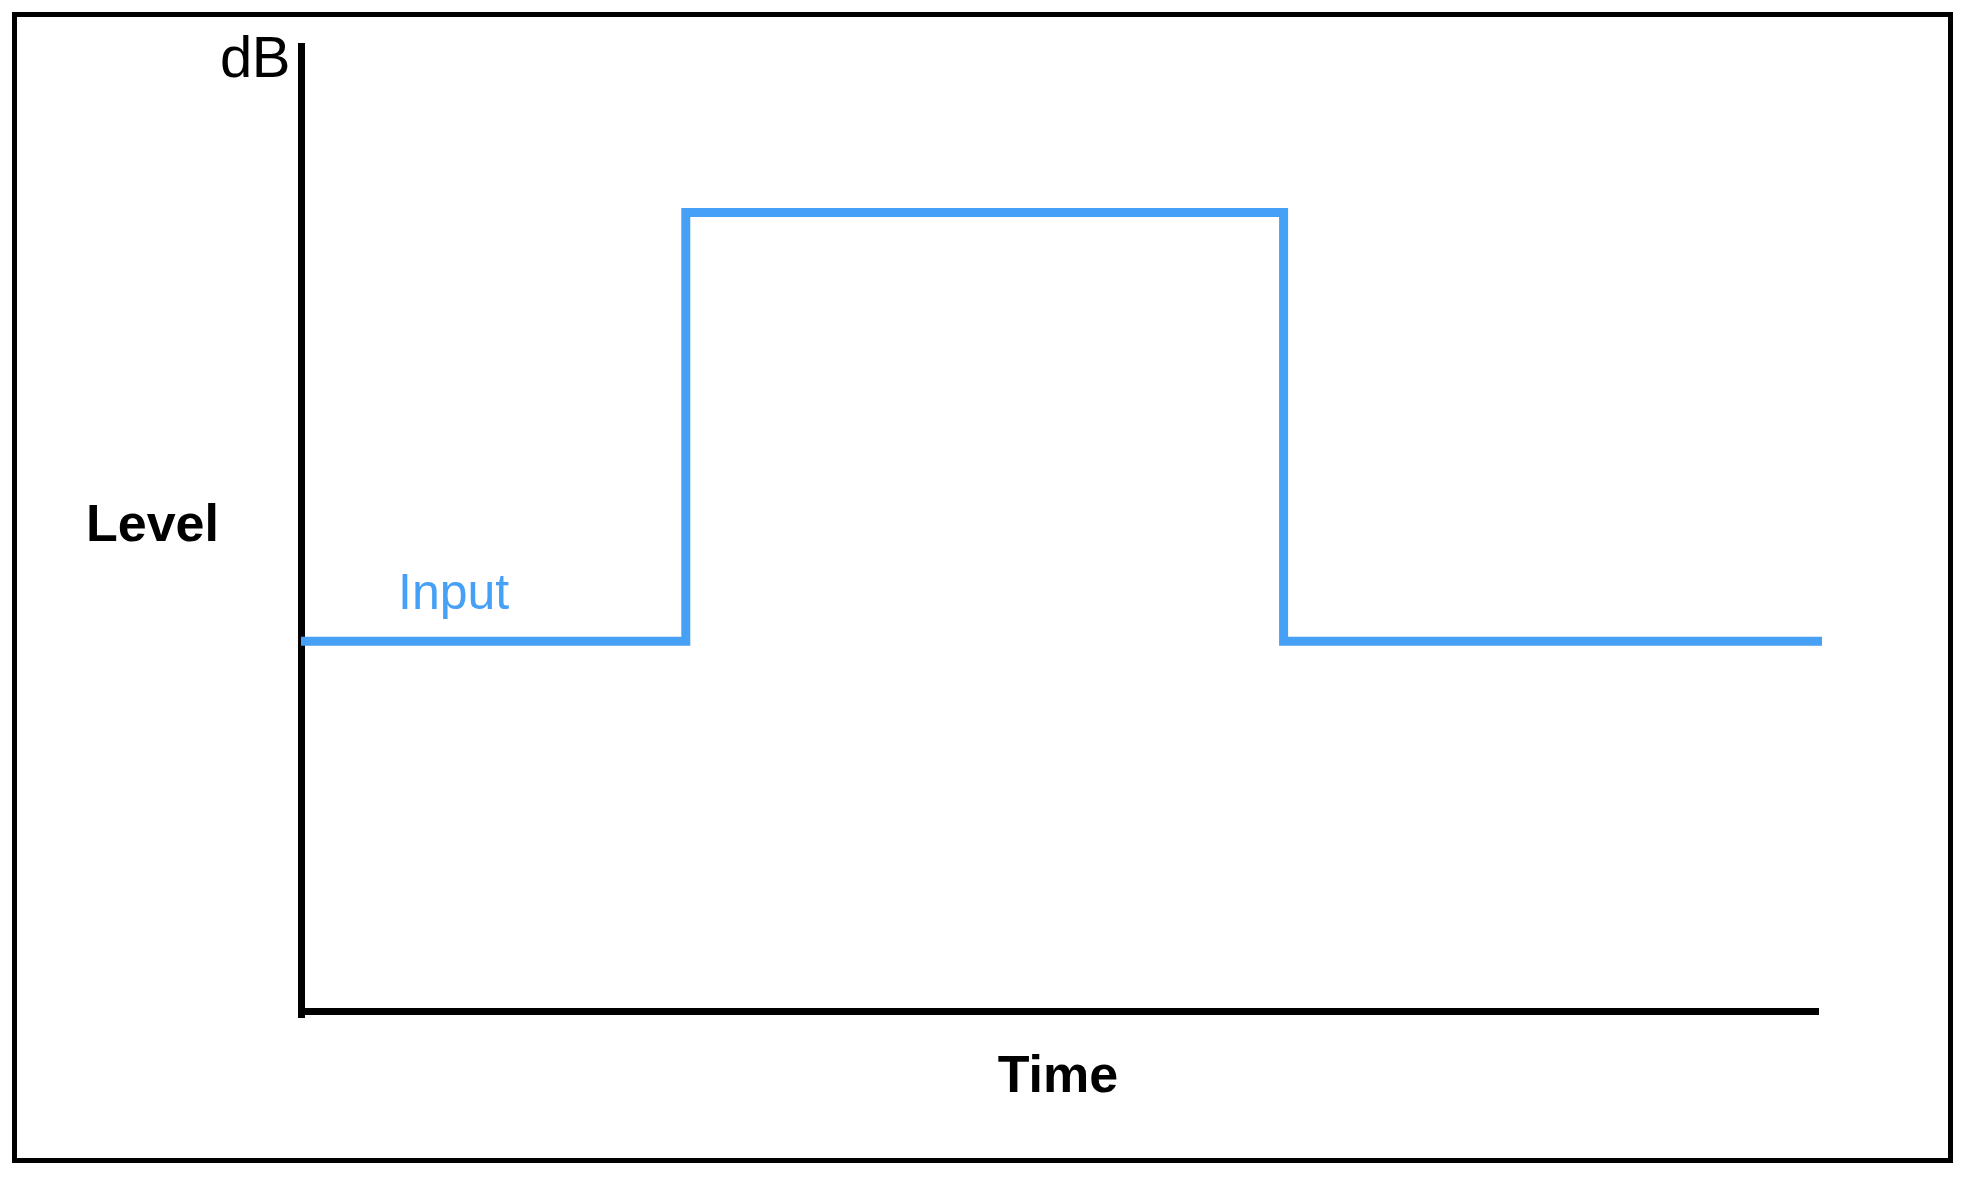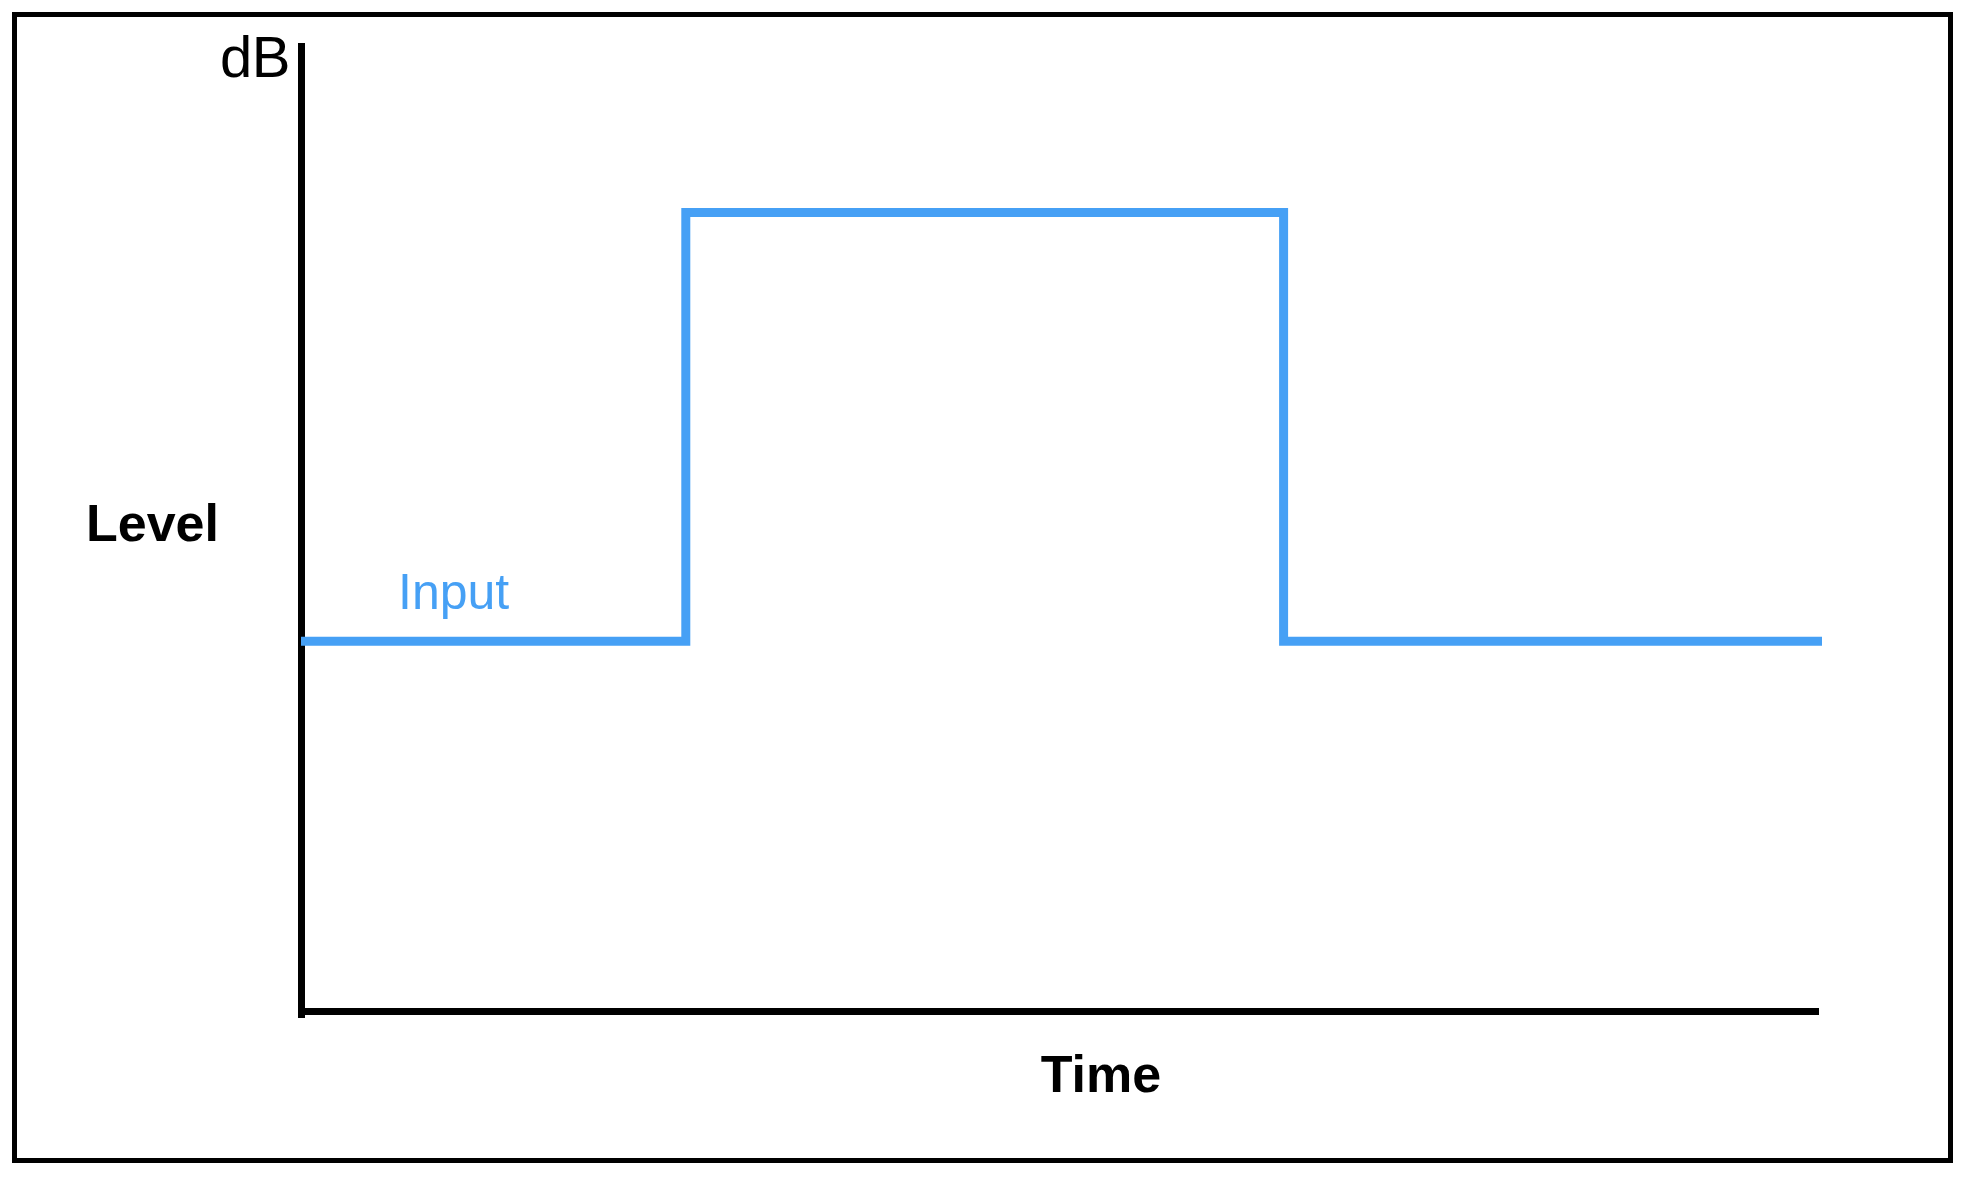--- a/index.html
+++ b/index.html
@@ -70,21 +70,21 @@
     top: 497px;
     width: 225px;
     text-align: center;
     font-size: 52px;
     font-weight: bold;
     color: #000000;
     line-height: 1;
   }
   .label-time {
     position: absolute;
-    left: 971px;
+    left: 928px;
     top: 1048px;
     width: 260px;
     text-align: center;
     font-size: 52px;
     font-weight: bold;
     color: #000000;
     line-height: 1;
   }
 
   

